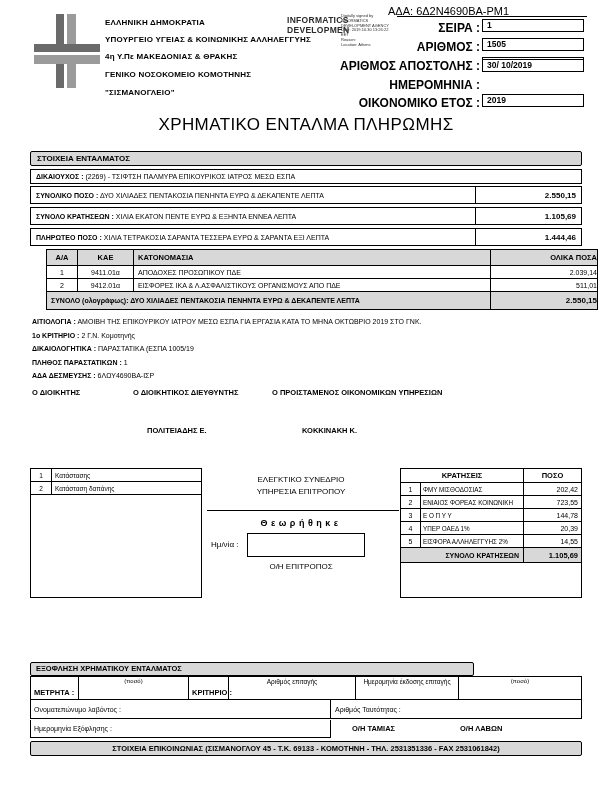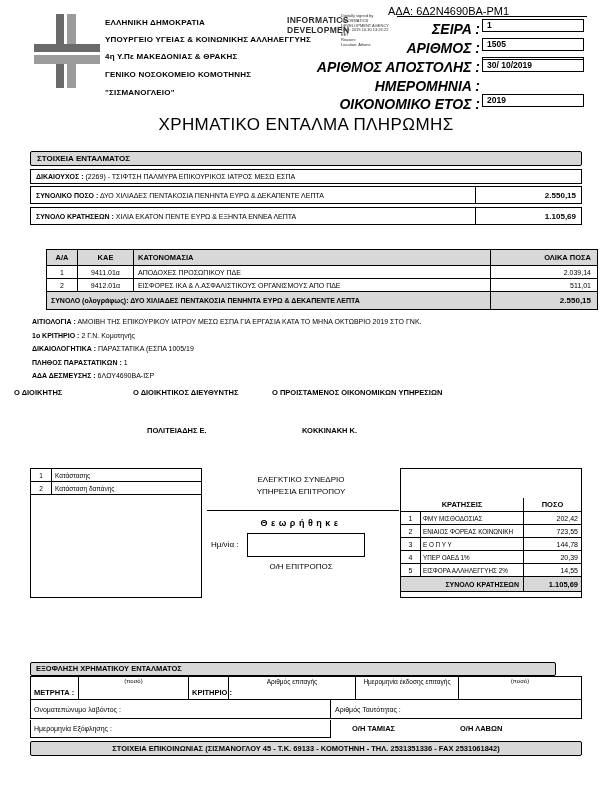--- a/index.html
+++ b/index.html
@@ -10,62 +10,62 @@
     font-family: "Liberation Sans", "DejaVu Sans", sans-serif;
     overflow: hidden;
   }
   .abs { position: absolute; }
   .b { font-weight: 700; }
   .org { font-size: 8px; font-weight: 700; letter-spacing: .2px; white-space: nowrap; }
   .stampbig { font-size: 8.5px; font-weight: 700; color:#2b2b2b; line-height: 9.5px; letter-spacing:.3px; }
   .stampsmall { font-size: 4px; line-height: 4.8px; color:#2f2f2f; width: 58px; }
   .ada { font-size: 11px; white-space: nowrap; z-index: 2; }
   .ada-line { height: 1px; background:#000; z-index: 1; }
-  .fld-label { font-size: 14px; font-weight: 700; text-align: right; width: 200px; white-space: nowrap; font-style: italic; }
+  .fld-label { font-size: 12px; font-weight: 700; text-align: right; width: 200px; white-space: nowrap; }
   .fld-box { border: 1px solid #000; height: 13px; width: 102px; font-size: 8.5px; font-weight: 700; line-height: 11px; padding-left: 4px; background:#fff; }
   .title { width: 612px; text-align: center; font-size: 17px; letter-spacing: .4px; }
   .band { background:#d8d8d8; border:1px solid #000; border-radius:2px; font-weight:700; }
   .band1 { left:30px; top:151px; width:552px; height:15px; font-size:8px; line-height:13px; padding-left:6px; }
   .trow { left:30px; width:552px; border:1px solid #000; font-size:7px; display:flex; align-items:center; background:#fff; }
   .ltxt { padding-left:5px; white-space:nowrap; }
   .amt { margin-left:auto; width:106px; align-self:stretch; border-left:1px solid #000; display:flex; align-items:center; justify-content:flex-end; padding-right:5px; font-weight:700; font-size:8px; }
   .kae { left:30px; top:249px; width:552px; border:1px solid #000; background:#fff;margin-left:16px; }
   .kr { display:flex; align-items:stretch; }
   .kr + .kr { border-top:1px solid #000; }
   .kh { height:15px; background:#d8d8d8; font-weight:700; font-size:7.5px; }
   .kd { height:13px; font-size:7px; }
   .kt { height:18px; background:#d8d8d8; font-size:7px; font-weight:700; }
   .c1 { width:31px; border-right:1px solid #000; display:flex; align-items:center; justify-content:center; }
   .c2 { width:56px; border-right:1px solid #000; display:flex; align-items:center; justify-content:center; }
   .c3 { flex:1; border-right:1px solid #000; display:flex; align-items:center; padding-left:4px; white-space:nowrap; }
-  .c4 { width:106px; display:flex; align-items:center; justify-content:flex-end; padding-right:6px; }
+  .c4 { width:106px; display:flex; align-items:center; justify-content:flex-end; padding-right:0; }
   .c4b { font-size:8px; font-weight:700; }
   .il { font-size:7px; left:32px; white-space:nowrap; }
   .sg { font-size:7.5px; font-weight:700; white-space:nowrap; }
   .att { left:30px; top:468px; width:172px; height:130px; border:1px solid #000; display:flex; flex-direction:column; background:#fff; }
   .att-h { height:16px; border-bottom:1px solid #000; display:flex; align-items:center; justify-content:center; font-weight:700; font-size:7.5px; }
   .att-r { height:13px; border-bottom:1px solid #000; display:flex; font-size:6.5px; }
   .att-n { width:21px; border-right:1px solid #000; display:flex; align-items:center; justify-content:center; }
   .att-t { flex:1; display:flex; align-items:center; padding-left:3px; white-space:nowrap; }
   .att-e { flex:1; }
   .court { font-size:8px; text-align:center; left:202px; width:198px; }
   .theor { font-size:9px; font-weight:700; letter-spacing:3.5px; }
   .ded { left:400px; top:468px; width:182px; height:130px; border:1px solid #000; display:flex; flex-direction:column; font-size:7px; background:#fff; }
-  .ded-h { height:14px; border-bottom:1px solid #000; display:flex; font-weight:700; font-size:7.5px;margin-top:29px; }
+  .ded-h { height:14px; border-bottom:1px solid #000; display:flex; font-weight:700; font-size:7.5px; }
   .dh1 { flex:1; border-right:1px solid #000; display:flex; align-items:center; justify-content:center; }
   .dh2 { width:57px; display:flex; align-items:center; justify-content:center; }
   .ded-r { height:13px; border-bottom:1px solid #000; display:flex; }
   .dn { width:20px; border-right:1px solid #000; display:flex; align-items:center; justify-content:center; }
   .dna { flex:1; border-right:1px solid #000; display:flex; align-items:center; padding-left:2px; font-size:6.3px; white-space:nowrap; }
   .dam { width:57px; display:flex; align-items:center; justify-content:flex-end; padding-right:3px; }
   .ded-t { height:15px; background:#d8d8d8; border-bottom:1px solid #000; display:flex; font-weight:700; }
   .dtl { flex:1; border-right:1px solid #000; display:flex; align-items:center; justify-content:flex-end; padding-right:4px; }
   .dta { width:57px; display:flex; align-items:center; justify-content:flex-end; padding-right:3px; font-size:7.5px; }
   .ded-e { flex:1; }
-  .band-pay { left:30px; top:662px; width:526px; height:14px; font-size:7.5px; line-height:12px; padding-left:5px; }
+  .band-pay { left:30px; top:662px; width:444px; height:14px; font-size:7.5px; line-height:12px; padding-left:5px; }
   .pay { left:30px; top:676px; width:552px; border:1px solid #000; background:#fff; }
   .pay-rA { height:23px; display:flex; border-bottom:1px solid #000; }
   .pcell { border-right:1px solid #000; }
   .plabel { display:flex; align-items:flex-end; padding:0 0 2px 3px; font-weight:700; font-size:7.5px; white-space:nowrap; }
   .phint { font-size:6px; text-align:center; padding-top:1px; }
   .phint2 { font-size:6.5px; text-align:center; padding-top:1px; }
   .pa1 { width:48px; } .pa2 { width:110px; } .pa3 { width:40px; } .pa4 { width:127px; } .pa5 { width:103px; } .pa6 { flex:1; border-right:none; }
   .pay-rB { height:18px; display:flex; }
   .pb1 { width:300px; border-right:1px solid #000; display:flex; align-items:center; padding-left:3px; font-size:7px; }
   .pb2 { flex:1; display:flex; align-items:center; padding-left:4px; font-size:7px; }
@@ -139,20 +139,24 @@
   <div class="abs trow" style="top:186px;height:18px">
     <div class="ltxt"><span class="b">ΣΥΝΟΛΙΚΟ ΠΟΣΟ :</span> <span>ΔΥΟ ΧΙΛΙΑΔΕΣ ΠΕΝΤΑΚΟΣΙΑ ΠΕΝΗΝΤΑ ΕΥΡΩ &amp; ΔΕΚΑΠΕΝΤΕ ΛΕΠΤΑ</span></div>
     <div class="amt">2.550,15</div>
   </div>
 
   <div class="abs trow" style="top:207px;height:18px">
     <div class="ltxt"><span class="b">ΣΥΝΟΛΟ ΚΡΑΤΗΣΕΩΝ :</span> <span>ΧΙΛΙΑ ΕΚΑΤΟΝ ΠΕΝΤΕ ΕΥΡΩ &amp; ΕΞΗΝΤΑ ΕΝΝΕΑ ΛΕΠΤΑ</span></div>
     <div class="amt">1.105,69</div>
   </div>
 
+  <div class="abs trow" style="top:228px;height:18px">
+    <div class="ltxt"><span class="b">ΠΛΗΡΩΤΕΟ ΠΟΣΟ :</span> <span>ΧΙΛΙΑ ΤΕΤΡΑΚΟΣΙΑ ΣΑΡΑΝΤΑ ΤΕΣΣΕΡΑ ΕΥΡΩ &amp; ΣΑΡΑΝΤΑ ΕΞΙ ΛΕΠΤΑ</span></div>
+    <div class="amt">1.444,46</div>
+  </div>
 
   <div class="abs kae">
     <div class="kr kh">
       <div class="c1">Α/Α</div>
       <div class="c2">ΚΑΕ</div>
       <div class="c3">ΚΑΤΟΝΟΜΑΣΙΑ</div>
       <div class="c4">ΟΛΙΚΑ ΠΟΣΑ</div>
     </div>
     <div class="kr kd">
       <div class="c1">1</div>
@@ -171,21 +175,21 @@
       <div class="c4 c4b">2.550,15</div>
     </div>
   </div>
 
   <div class="abs il" style="top:318px"><span class="b">ΑΙΤΙΟΛΟΓΙΑ :</span> <span>ΑΜΟΙΒΗ ΤΗΣ ΕΠΙΚΟΥΡΙΚΟΥ ΙΑΤΡΟΥ ΜΕΣΩ ΕΣΠΑ ΓΙΑ ΕΡΓΑΣΙΑ ΚΑΤΑ ΤΟ ΜΗΝΑ ΟΚΤΩΒΡΙΟ 2019 ΣΤΟ ΓΝΚ.</span></div>
   <div class="abs il" style="top:332px"><span class="b">1ο ΚΡΙΤΗΡΙΟ :</span> <span>2 Γ.Ν. Κομοτηνής</span></div>
   <div class="abs il" style="top:345px"><span class="b">ΔΙΚΑΙΟΛΟΓΗΤΙΚΑ :</span> <span>ΠΑΡΑΣΤΑΤΙΚΑ (ΕΣΠΑ 1005/19</span></div>
   <div class="abs il" style="top:359px"><span class="b">ΠΛΗΘΟΣ ΠΑΡΑΣΤΑΤΙΚΩΝ :</span> <span>1</span></div>
   <div class="abs il" style="top:372px"><span class="b">ΑΔΑ ΔΕΣΜΕΥΣΗΣ :</span> <span>6ΛΩΥ4690ΒΑ-ΙΣΡ</span></div>
 
-  <div class="abs sg" style="left:14px;top:388px">Ο ΔΙΟΙΚΗΤΗΣ</div>
+  <div class="abs sg" style="left:32px;top:388px">Ο ΔΙΟΙΚΗΤΗΣ</div>
   <div class="abs sg" style="left:133px;top:388px">Ο ΔΙΟΙΚΗΤΙΚΟΣ ΔΙΕΥΘΥΝΤΗΣ</div>
   <div class="abs sg" style="left:272px;top:388px">Ο ΠΡΟΙΣΤΑΜΕΝΟΣ ΟΙΚΟΝΟΜΙΚΩΝ ΥΠΗΡΕΣΙΩΝ</div>
   <div class="abs sg" style="left:147px;top:426px">ΠΟΛΙΤΕΙΑΔΗΣ Ε.</div>
   <div class="abs sg" style="left:302px;top:426px">ΚΟΚΚΙΝΑΚΗ Κ.</div>
 
   <div class="abs att">
     <div class="att-r">
       <div class="att-n">1</div>
       <div class="att-t">Κατάστασης</div>
     </div>

